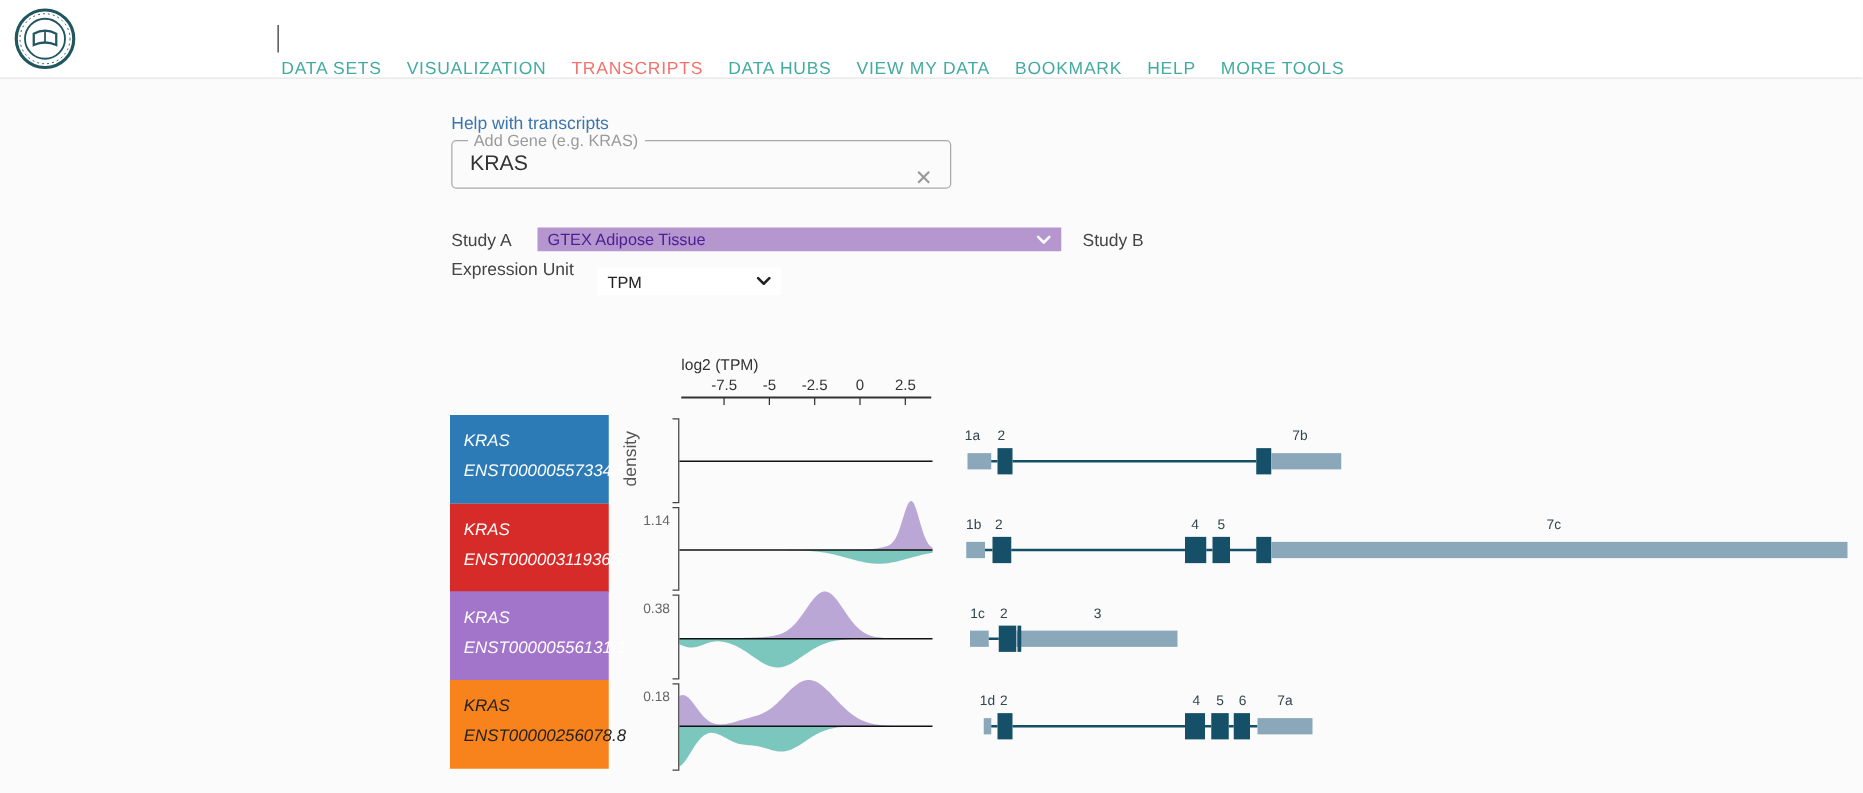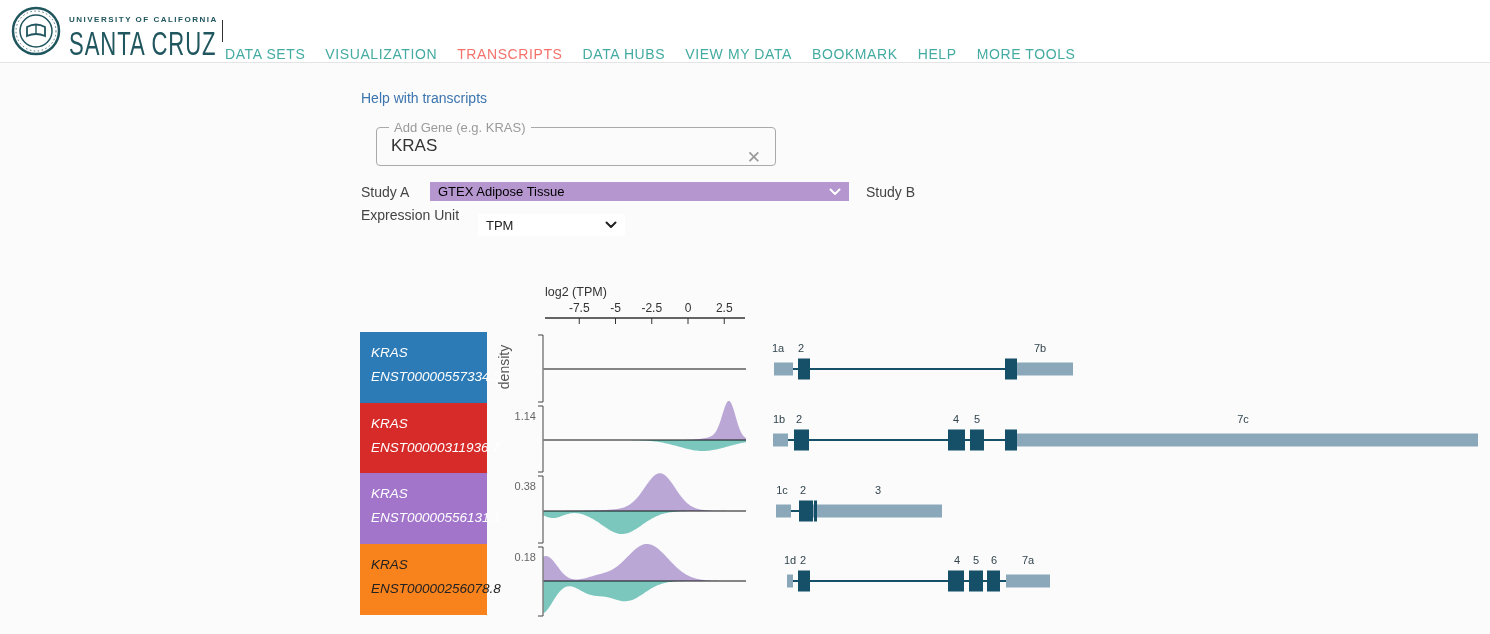--- a/index.html
+++ b/index.html
@@ -24,34 +24,34 @@
   }
   .text-cursor{position:absolute;left:222px;top:20px;width:1px;height:22px;background:#333;}
   nav{position:absolute;left:225px;top:0;height:62px;display:flex;align-items:flex-end;gap:20px;}
   .nav-item{font-size:14px;letter-spacing:0.6px;color:#43aba1;cursor:pointer;white-space:nowrap;}
   .nav-item.active{color:#f4716c;margin-top:47px;}
 
   
   .help-link{position:absolute;left:361px;top:90px;font-size:14px;color:#3b74ae;text-decoration:none;cursor:pointer;z-index:3;text-align:center;}
   .gene-fieldset{
     position:absolute;left:360px;top:104px;width:382px;height:38px;
-    border:1px solid #a9a9a9;border-radius:4px;margin:16px;padding:0 8px 6px 8px;z-index:3;background:transparent;
+    border:1px solid #a9a9a9;border-radius:4px;margin:1px;padding:0 8px 6px 8px;z-index:3;background:transparent;
   }
   .gene-fieldset legend{font-size:13px;color:#9a9a9a;padding:0 5px;margin-left:4px;}
   .gene-input{
     border:none;outline:none;background:transparent;
     font-size:17px;color:#333;width:330px;padding:1px 0 0 6px;
     font-family:"Liberation Sans",sans-serif;
   }
   .gene-clear{position:absolute;right:14px;top:14px;color:#999;font-size:17px;cursor:pointer;line-height:1;}
 
   .ctl-label{position:absolute;font-size:14px;color:#444;z-index:3;}
   .select{
     position:absolute;display:flex;align-items:center;justify-content:space-between;
-    box-sizing:border-box;padding:0 8px;font-size:13px;color:#000000;cursor:pointer;z-index:3;
+    box-sizing:border-box;padding:0 8px;font-size:13px;color:#4c1d95;cursor:pointer;z-index:3;
   }
   .select .chev{flex:0 0 auto;margin-left:6px;display:flex;align-items:center;}
   .select-a{left:430px;top:182px;width:419px;height:19px;}
   .select-b{left:936px;top:182px;width:419px;height:19px;}
   .select-unit{left:478px;top:214px;width:147px;height:22px;background:#fff;color:#222;gap:28px;}
 
   
   #chart{position:absolute;left:0;top:0;width:1490px;height:634px;z-index:1;pointer-events:none;}
   .card{
     position:absolute;left:360px;width:127px;height:71px;box-sizing:border-box;
@@ -67,24 +67,20 @@
 
   <header>
     <div class="logo">
       <svg width="52" height="52" viewBox="0 0 52 52">
         <circle cx="26" cy="26" r="23" fill="none" stroke="#20565e" stroke-width="2.5"></circle>
         <circle cx="26" cy="26" r="16" fill="none" stroke="#20565e" stroke-width="1.5"></circle>
         <path d="M17 22 Q26 17 35 22 L35 31 Q26 27 17 31 Z" fill="none" stroke="#20565e" stroke-width="1.8"></path>
         <line x1="26" y1="19" x2="26" y2="29" stroke="#20565e" stroke-width="1.4"></line>
         <circle cx="26" cy="26" r="20" fill="none" stroke="#20565e" stroke-width="0.8" stroke-dasharray="1.5 2.5"></circle>
       </svg>
-      <div class="logo-text">
-        <div class="logo-line1">UNIVERSITY OF CALIFORNIA</div>
-        <div class="logo-line2">SANTA CRUZ</div>
-      </div>
     </div>
     <div class="text-cursor"></div>
     <nav id="main-nav">
         <div class="nav-item">DATA SETS</div>
         <div class="nav-item">VISUALIZATION</div>
         <div class="nav-item active">TRANSCRIPTS</div>
         <div class="nav-item">DATA HUBS</div>
         <div class="nav-item">VIEW MY DATA</div>
         <div class="nav-item">BOOKMARK</div>
         <div class="nav-item">HELP</div>

